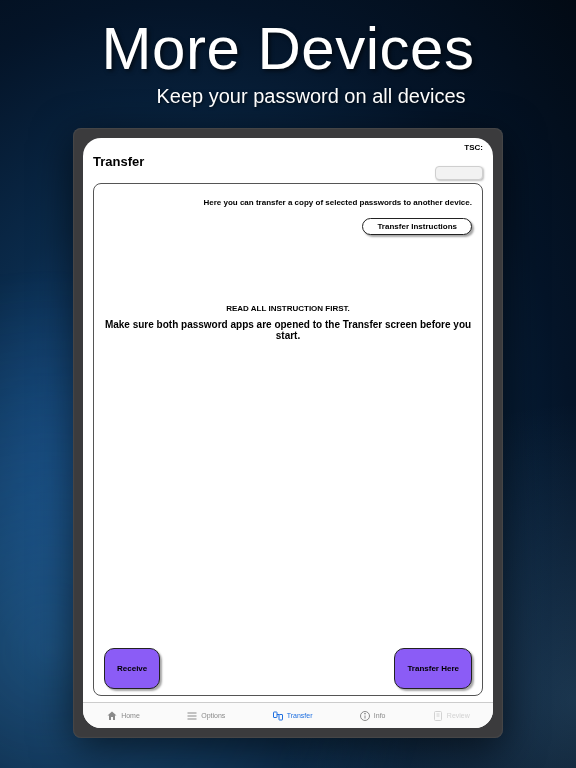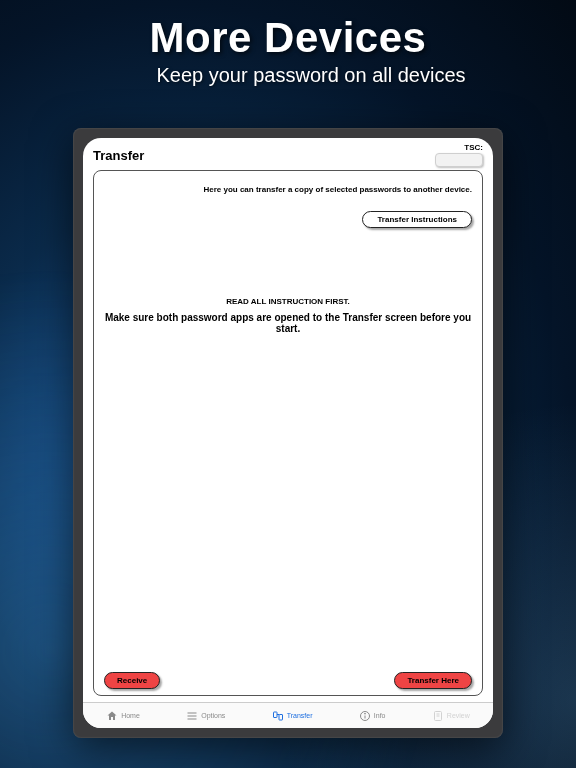--- a/index.html
+++ b/index.html
@@ -23,21 +23,21 @@
   }
   .bg-streaks::after {
     width: 700px; height: 700px; right:-350px; top:350px;
     background: radial-gradient(circle, rgba(120,200,255,0.2) 0%, rgba(120,200,255,0) 60%);
   }
   .hero {
     width:100%; text-align:center; color:#fff; padding-top:14px;
     position: relative; z-index:2;
   }
   .hero-title {
-    font-size:42px; font-weight:700; letter-spacing:0.5px;
+    font-size:60px; font-weight:400; letter-spacing:0.5px;
     text-shadow: 2px 2px 4px rgba(0,0,0,0.6);
     text-align: center;
   }
   .hero-sub {
     font-size:20px; font-weight:400; margin-top:2px;
     text-shadow: 1px 1px 3px rgba(0,0,0,0.6);
     margin-left: 46px;
   }
 
   .tablet {
@@ -50,37 +50,37 @@
   .screen {
     width:100%; height:100%; background:#fff; border-radius:18px;
     display:flex; flex-direction:column; overflow:hidden;
     font-size:8px; color:#000;
   }
   .topbar {
     display:flex; align-items:center; padding:5px 10px 3px 10px;
   }
   .topbar-title { font-size:13px; font-weight:700; flex:1; }
   .tsc-wrap { display:flex; flex-direction:column; align-items:flex-end; }
-  .tsc-label { font-size:8px; font-weight:700; margin-bottom:1px; }
+  .tsc-label { font-size:8px; font-weight:700; margin-bottom:14px; }
   .tsc-field {
     width:48px; height:14px; background:#f2f2f2;
     border:1px solid #cfcfcf; border-radius:4px;
     box-shadow: 1px 1px 2px rgba(0,0,0,0.25);
   }
 
   .panel {
     margin:0 10px 6px 10px; flex:1;
     border:1px solid #555; border-radius:8px;
     display:flex; flex-direction:column; align-items:flex-end;
     position:relative; padding:14px 10px 10px 10px;
   }
   .intro { font-size:8px; font-weight:700; text-align:center; line-height:1.3; }
 
   .pill-btn {
-    margin-top:16px; padding:3px 14px;
+    margin-top:10px; padding:3px 14px;
     font-size:8px; font-weight:700;
     background:#fff; border:1px solid #222; border-radius:10px;
     box-shadow: 2px 2px 2px rgba(0,0,0,0.35);
     cursor:pointer;
   }
   .pill-btn.wide { width:140px; text-align:center; }
 
   .mid-block {
     margin-top:69px; text-align:center;
   }
@@ -90,22 +90,22 @@
   .bottom-cluster {
     position:absolute; left:0; right:0; bottom:28px;
     display:flex; flex-direction:column; align-items:center; gap:6px;
   }
 
   .corner-row {
     position:absolute; left:10px; right:10px; bottom:6px;
     display:flex; justify-content:space-between;
   }
   .corner-btn {
-    padding:3px 12px; font-size:8px; font-weight:700;
-    background:#ef4444; border:1px solid #222; border-radius:10px;
+    padding:15px 12px; font-size:8px; font-weight:700;
+    background:#8b5cf6; border:1px solid #222; border-radius:10px;
     box-shadow: 2px 2px 2px rgba(0,0,0,0.35);
     cursor:pointer;
   }
 
   .tabbar {
     height:26px; border-top:1px solid #ccc;
     display:flex; align-items:center; justify-content:space-around;
     background:#fafafa;
   }
   .tab {

